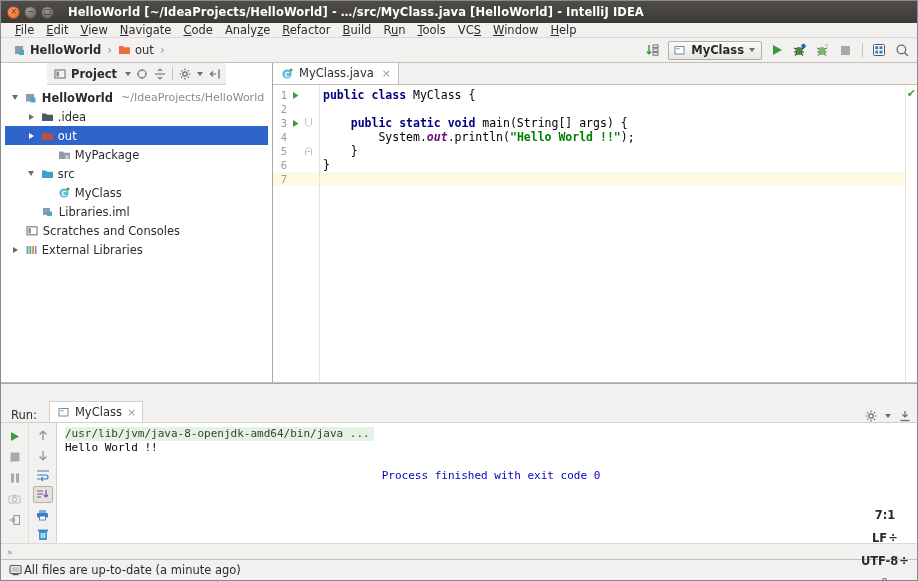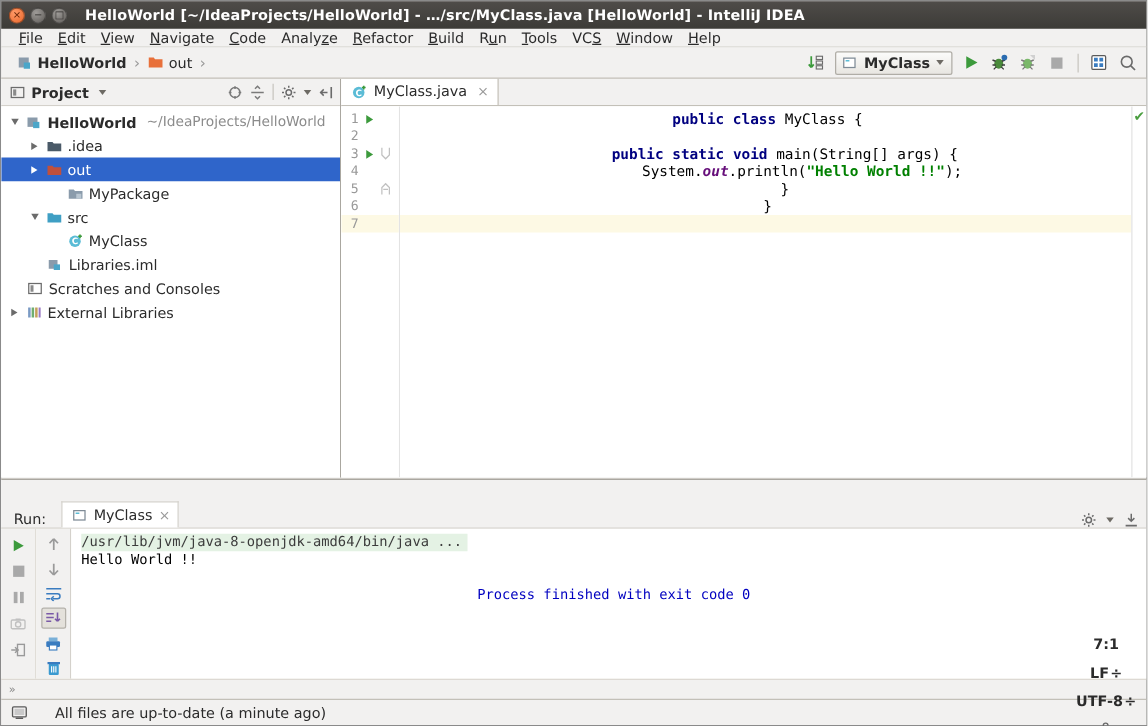--- a/index.html
+++ b/index.html
@@ -98,20 +98,21 @@
     flex: 1 1 auto; display: flex; min-height: 0;
     border-bottom: 1px solid #c3c0b8;
   }
 
   
   .project-panel {
     width: 272px; flex: 0 0 272px;
     background: #ffffff;
     display: flex; flex-direction: column;
     border-right: 1px solid #aaa7a0;
+    align-items: center;
   }
   .panel-head {
     height: 22px; flex: 0 0 auto;
     background: #f2f1f0;
     border-bottom: 1px solid #d4d1cb;
     display: flex; align-items: center;
     padding: 0 5px 0 7px; gap: 5px;
   }
   .panel-head .ttl { font-size: 11.5px; font-weight: bold; color: #2b2b2b; }
   .panel-head .tools { margin-left: auto; display:flex; align-items:center; gap:6px; }
@@ -151,21 +152,21 @@
   }
   .gline { height:14px; display:flex; align-items:center; }
   .gnum { width:16px; text-align:right; padding-right:2px; }
   .grun { width:13px; display:flex; align-items:center; justify-content:center; }
   .gfold { width:13px; display:flex; align-items:center; justify-content:center; }
   .code-area {
     flex:1 1 auto; position:relative; padding-top:3px;
     font-family:"DejaVu Sans Mono","Liberation Mono",monospace; font-size:11.5px;
     color:#000; overflow:hidden;
   }
-  .cline { height:14px; line-height:14px; white-space:pre; padding-left:4px;text-align:center; }
+  .cline { height:14px; line-height:14px; white-space:pre; padding-left:4px; }
   .cline.cur { background:#fdf9e4; }
   .kw { color:#000080; font-weight:bold; }
   .str { color:#008000; font-weight:bold; }
   .fld { color:#660e7a; font-weight:bold; font-style:italic; }
   .right-rail {
     width:12px; flex:0 0 12px; border-left:1px solid #e4e4e4;
     background:#fff; position:relative;
   }
   .inspect-ok { position:absolute; top:2px; right:1px; font-size:11px; color:#4a9e3f; font-weight:bold; }
   .fold-line { position:absolute; left:-1px; top:0; bottom:0; width:1px; background:#e3e3e3; }
@@ -213,21 +214,21 @@
   .cl.cmd { background:#e4f2e4; color:#3c3c3c; display:inline-block; padding-right:4px; }
   .cl.out { color:#000000; }
   .cl.fin { color:#0000c0;text-align:center; }
 
   
   .statusbar {
     height:21px; flex:0 0 auto; background:#f2f1f0;
     border-top:1px solid #c3c0b8;
     display:flex; align-items:center; padding:0 8px 0 8px; gap:6px;
   }
-  .sb-left { display:flex; align-items:center; gap:22px; }
+  .sb-left { display:flex; align-items:center; gap:2px; }
   .sb-text { font-size:11.5px; color:#2b2b2b; }
   .sb-right { margin-left:auto; display:flex; align-items:center; gap:9px;flex-direction:column; }
   .sb-item { font-size:11.5px; color:#2b2b2b; font-weight:bold; display:flex; align-items:center; gap:1px;}
 
   
   .bottom-strip {
     height:16px; flex:0 0 auto; background:#f2f1f0;
     display:flex; align-items:center; padding-left:6px; gap:8px;
     border-top:1px solid #ddd9d3;
   }

